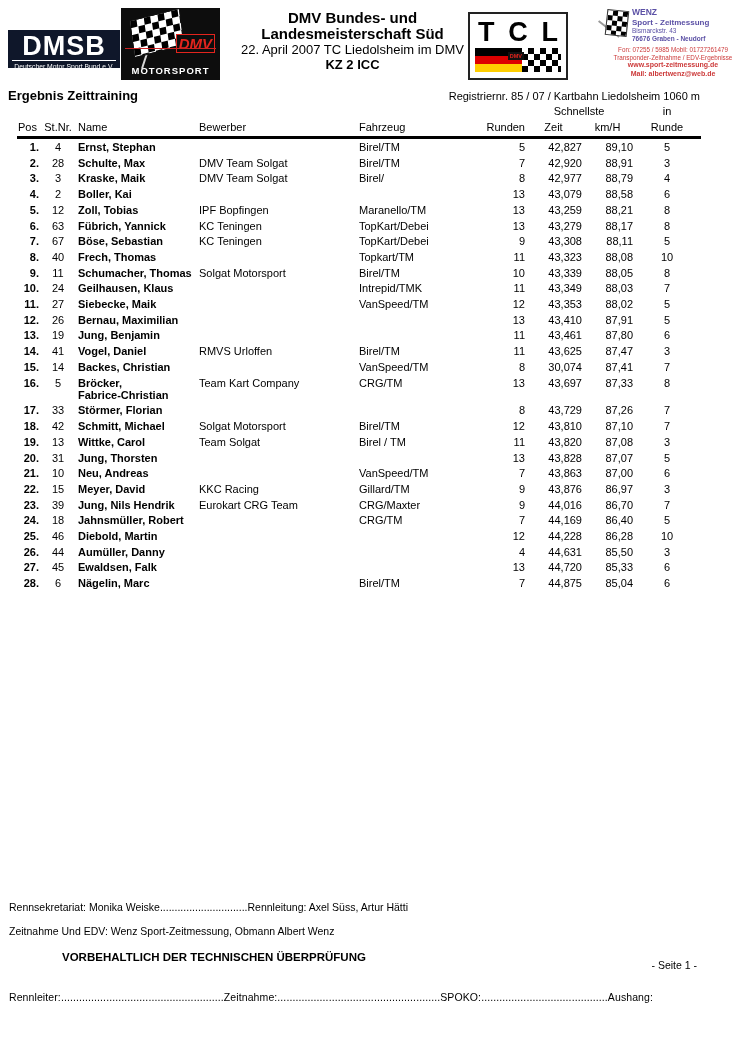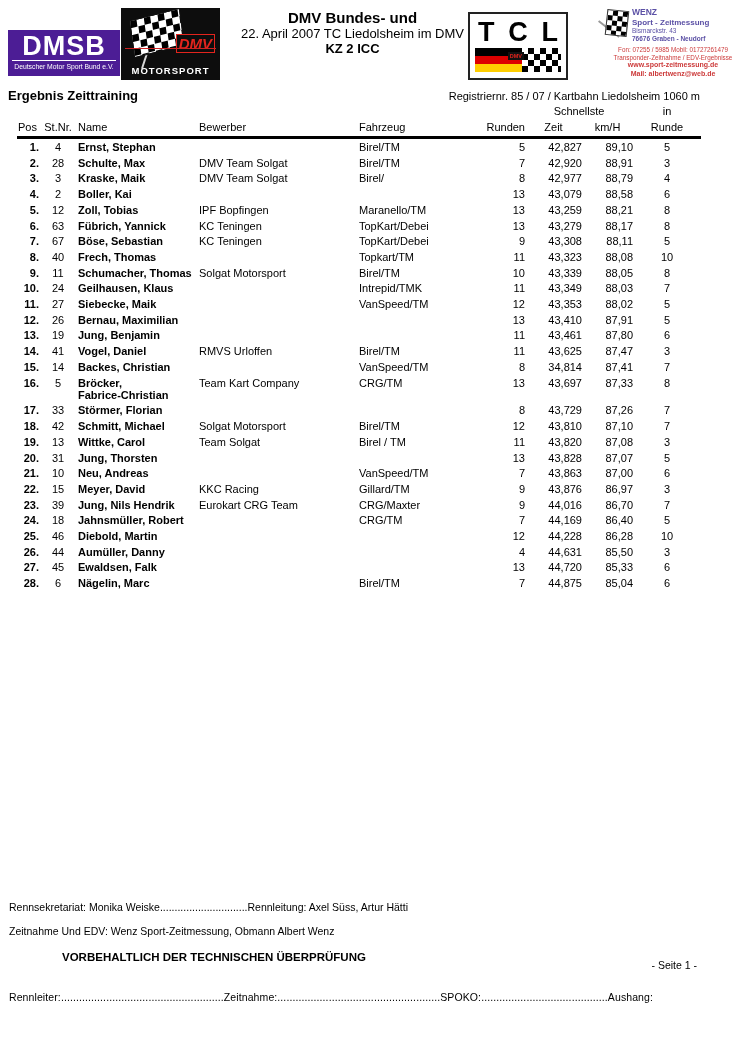--- a/index.html
+++ b/index.html
@@ -1,21 +1,21 @@
 <!DOCTYPE html>
 <html><head>
 <meta charset="utf-8">
 <style>
   * { margin:0; padding:0; box-sizing:border-box; }
   html,body { background:#fff; }
   body { width:750px; height:1061px; font-family:"Liberation Sans", sans-serif; color:#000; position:relative; }
   .page { position:relative; width:750px; height:1061px; background:#fff; overflow:hidden; }
 
   
-  .dmsb-logo { position:absolute; left:8px; top:30px; width:112px; height:46px; background:#4c1d95; color:#fff; text-align:center; padding-top:2px; }
+  .dmsb-logo { position:absolute; left:8px; top:30px; width:112px; height:38px; background:#0f172a; color:#fff; text-align:center; padding-top:2px; }
   .dmsb-name { font-weight:bold; font-size:27px; letter-spacing:1px; line-height:28px; }
   .dmsb-sub  { font-size:6.8px; line-height:9px; border-top:1px solid #fff; margin:0 4px; padding-top:1px; white-space:nowrap; }
 
   .dmv-logo { position:absolute; left:121px; top:8px; width:99px; height:72px; background:#0d0d0d; overflow:hidden; }
   .dmv-flag { position:absolute; left:10px; top:6px; width:52px; height:38px;
               background:repeating-conic-gradient(#fff 0% 25%, #000 0% 50%) 0 0/14px 14px;
               transform:rotate(-8deg) skewY(-6deg); border:1px solid #111; }
   .dmv-pole { position:absolute; left:28px; top:10px; width:2px; height:52px; background:#d8d8d8; transform:rotate(18deg); }
   .dmv-red  { position:absolute; right:5px; top:26px; font-weight:bold; font-style:italic; font-size:15px; color:#e2241d; border:1px solid #e2241d; padding:0 2px; background:#0d0d0d; line-height:17px; }
   .dmv-ms   { position:absolute; left:0; right:0; bottom:4px; text-align:center; color:#fff; font-weight:bold; font-size:9.5px; letter-spacing:1px; border-top:1.5px solid #c22; margin:0 4px; padding-top:16px; }
@@ -92,20 +92,21 @@
 
   <div class="dmv-logo">
     <div class="dmv-pole"></div>
     <div class="dmv-flag"></div>
     <div class="dmv-red">DMV</div>
     <div class="dmv-ms">MOTORSPORT</div>
   </div>
 
   <div class="title-block">
     <div class="title-l1">DMV Bundes- und</div>
+    <div class="title-l2">Landesmeisterschaft Süd</div>
     <div class="title-l3">22. April 2007 TC Liedolsheim im DMV</div>
     <div class="title-l4">KZ 2 ICC</div>
   </div>
 
   <div class="tcl-logo">
     <div class="tcl-letters">
       <span>T</span>
       <span>C</span>
       <span>L</span>
     </div>
@@ -329,21 +330,21 @@
           <td class="c-kmh">87,47</td>
           <td class="c-runde">3</td>
         </tr>
         <tr>
           <td class="c-pos">15.</td>
           <td class="c-stnr">14</td>
           <td class="c-name">Backes, Christian</td>
           <td class="c-bew"></td>
           <td class="c-fzg">VanSpeed/TM</td>
           <td class="c-runden">8</td>
-          <td class="c-zeit">34,814</td>
+          <td class="c-zeit">30,074</td>
           <td class="c-kmh">87,41</td>
           <td class="c-runde">7</td>
         </tr>
         <tr>
           <td class="c-pos">16.</td>
           <td class="c-stnr">5</td>
           <td class="c-name">Bröcker,<div>Fabrice-Christian</div></td>
           <td class="c-bew">Team Kart Company</td>
           <td class="c-fzg">CRG/TM</td>
           <td class="c-runden">13</td>

